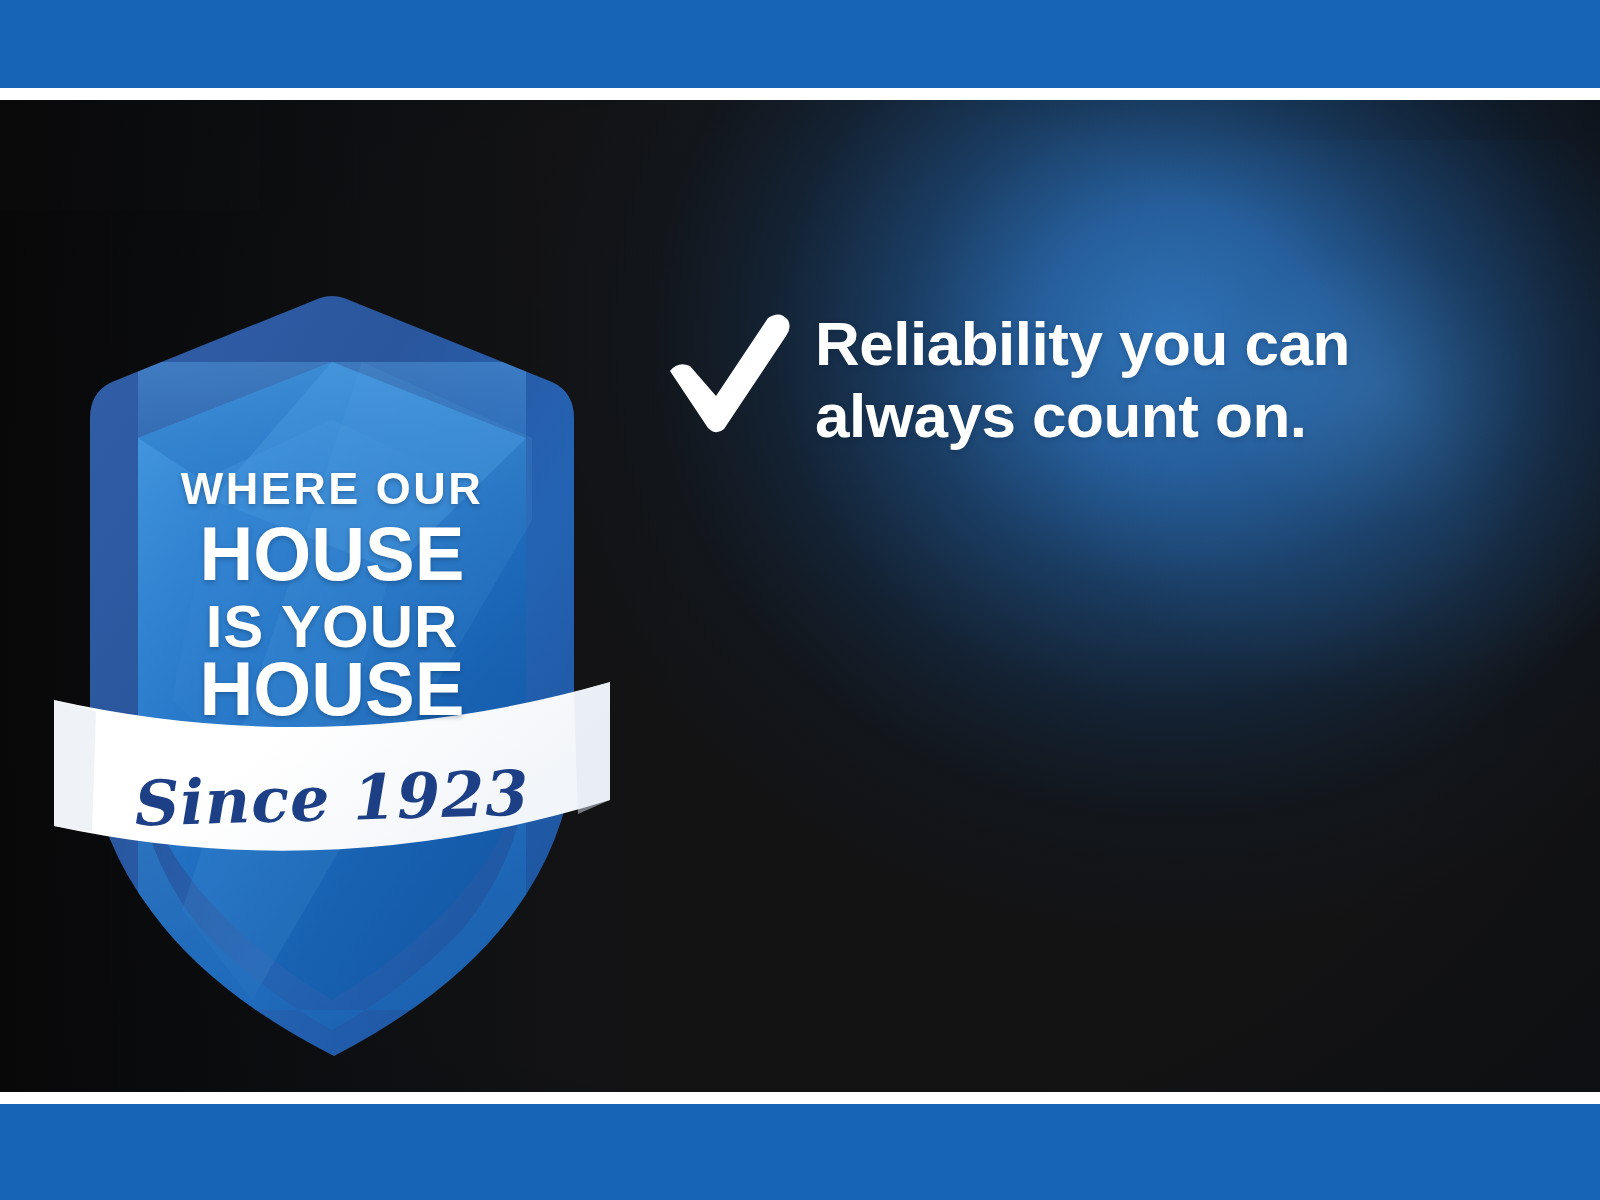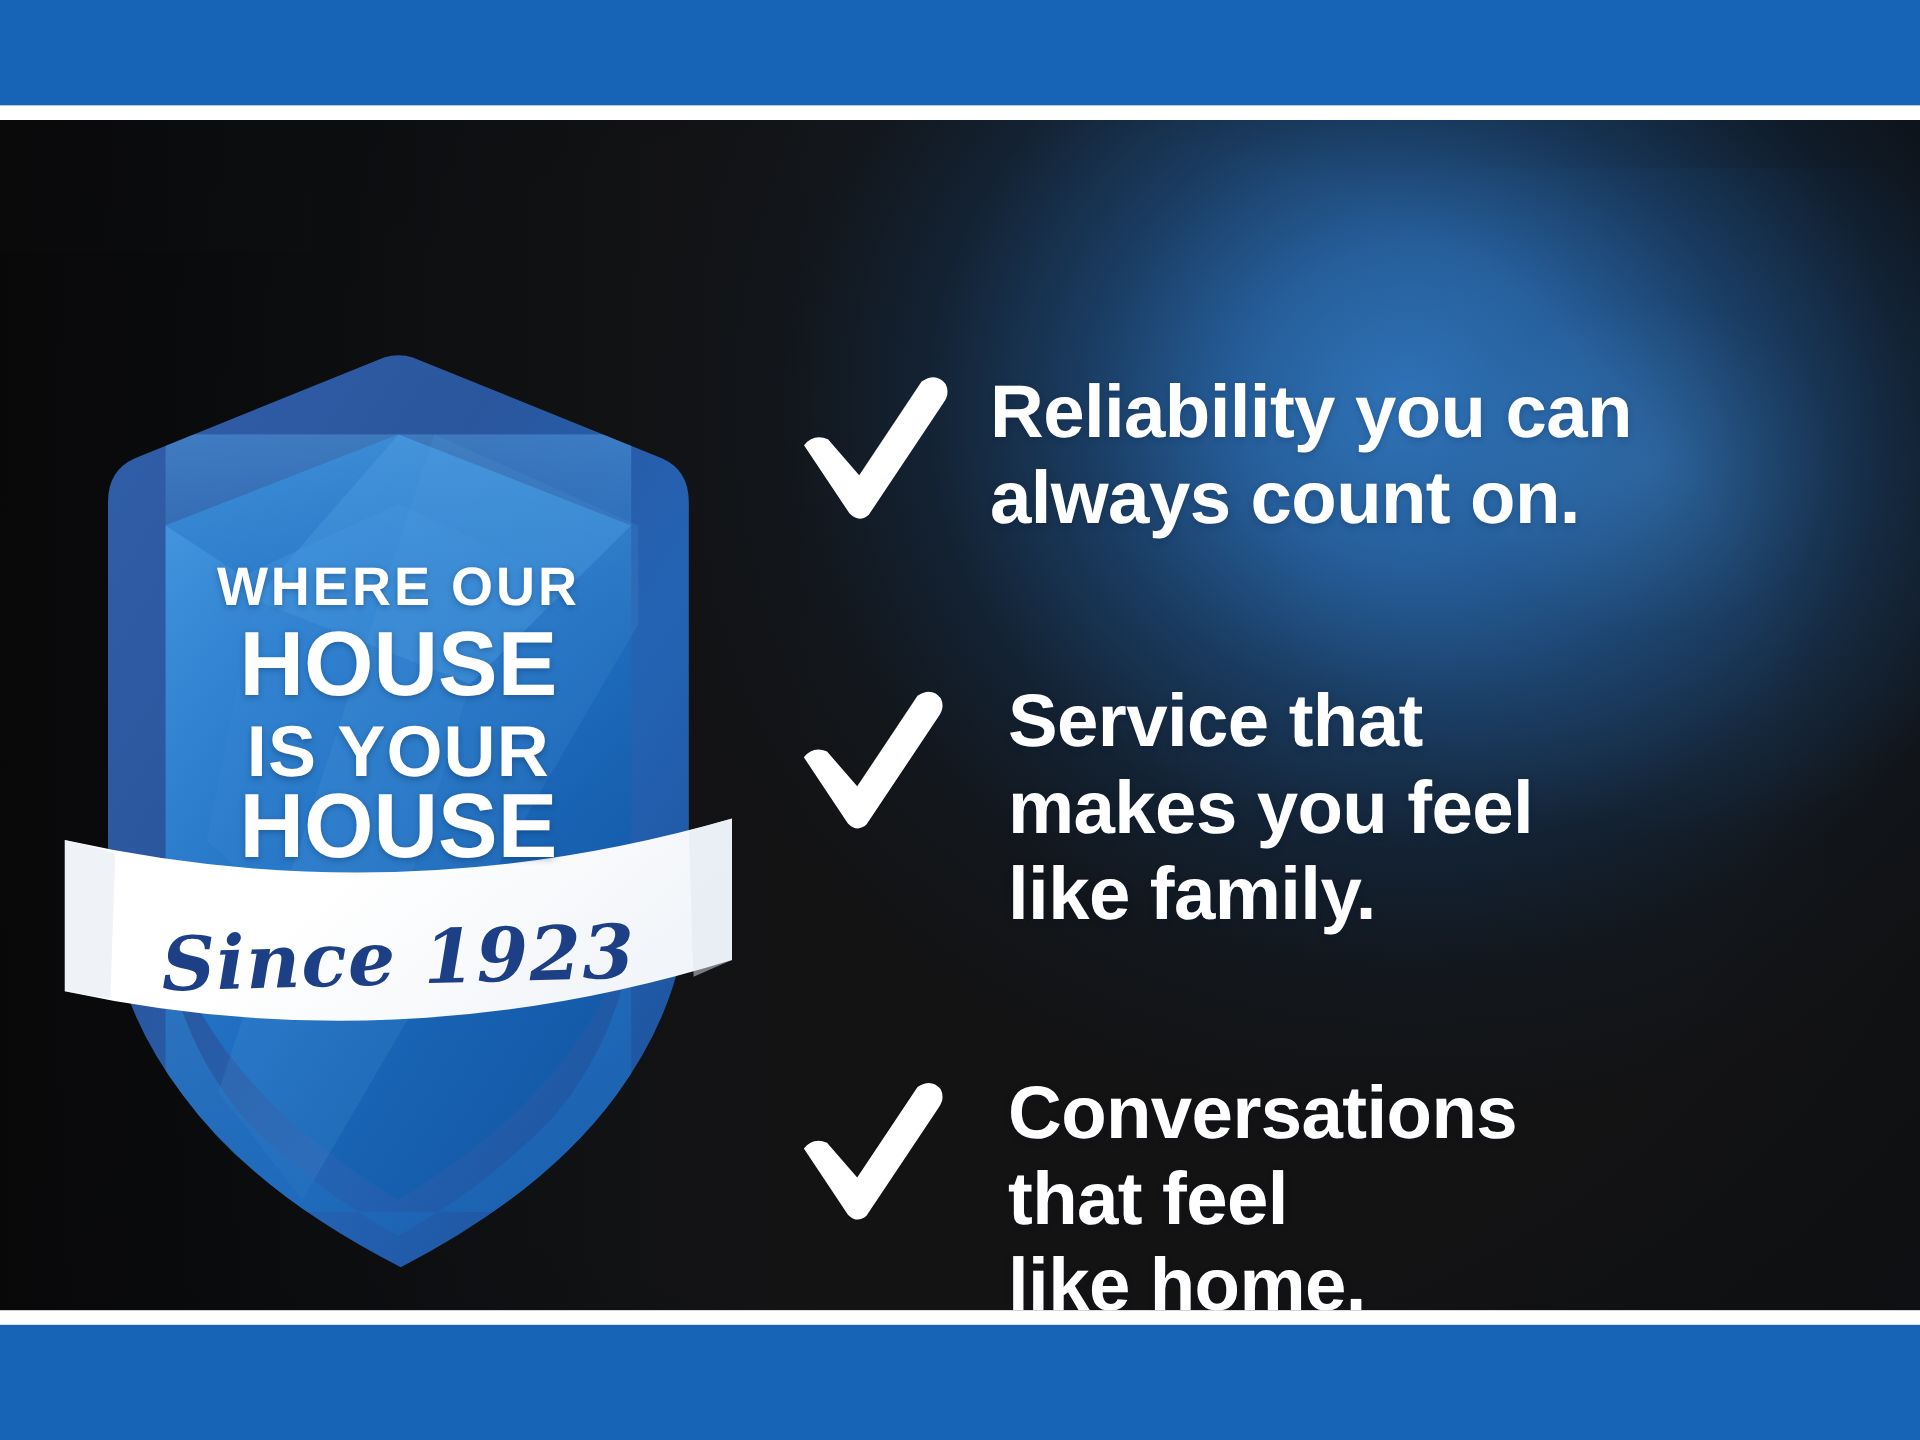--- a/index.html
+++ b/index.html
@@ -169,21 +169,21 @@
   .btext{
     color:#ffffff;
     font-family:"Liberation Sans", sans-serif;
     font-weight:700;
     font-size:62px;
     line-height:1.16;
     letter-spacing:-0.5px;
     white-space:pre-line;
     text-shadow:0 2px 6px rgba(5,24,48,0.22);
   }
-  .bullet-1 .btext{ margin-left:25px; }
+  .bullet-1 .btext{ margin-left:15px; }
   .bullet-2 .btext{ margin-left:10px; }
   .bullet-3 .btext{ margin-left:10px; }
 </style>
 </head>
 <body>
 
 <div class="poster">
 
   <div class="band band-top"></div>
   <div class="band-gap gap-top"></div>
@@ -323,57 +323,21 @@
                      Q 132 14 126 22
                      L 64 115
                      Q 56 122 48 114
                      Z" fill="#ffffff"></path>
           </svg>
         </div>
         <div class="btext">Reliability you can
 always count on.</div>
       </div>
 
-      <div class="bullet bullet-2">
-        <div class="check">
-          <svg viewBox="0 0 132 120" xmlns="http://www.w3.org/2000/svg">
-            <path d="M 10 57
-                     Q 18 47 30 52
-                     L 56 82
-                     L 108 4
-                     Q 120 -4 128 6
-                     Q 132 14 126 22
-                     L 64 115
-                     Q 56 122 48 114
-                     Z" fill="#ffffff"></path>
-          </svg>
-        </div>
-        <div class="btext">Service that
-makes you feel
-like family.</div>
-      </div>
-
-      <div class="bullet bullet-3">
-        <div class="check">
-          <svg viewBox="0 0 132 120" xmlns="http://www.w3.org/2000/svg">
-            <path d="M 10 57
-                     Q 18 47 30 52
-                     L 56 82
-                     L 108 4
-                     Q 120 -4 128 6
-                     Q 132 14 126 22
-                     L 64 115
-                     Q 56 122 48 114
-                     Z" fill="#ffffff"></path>
-          </svg>
-        </div>
-        <div class="btext">Conversations
-that feel
-like home.</div>
-      </div>
+
 
     </div>
   </div>
 
   <div class="band-gap gap-bottom"></div>
   <div class="band band-bottom"></div>
 
 </div>
 
 </body></html>

